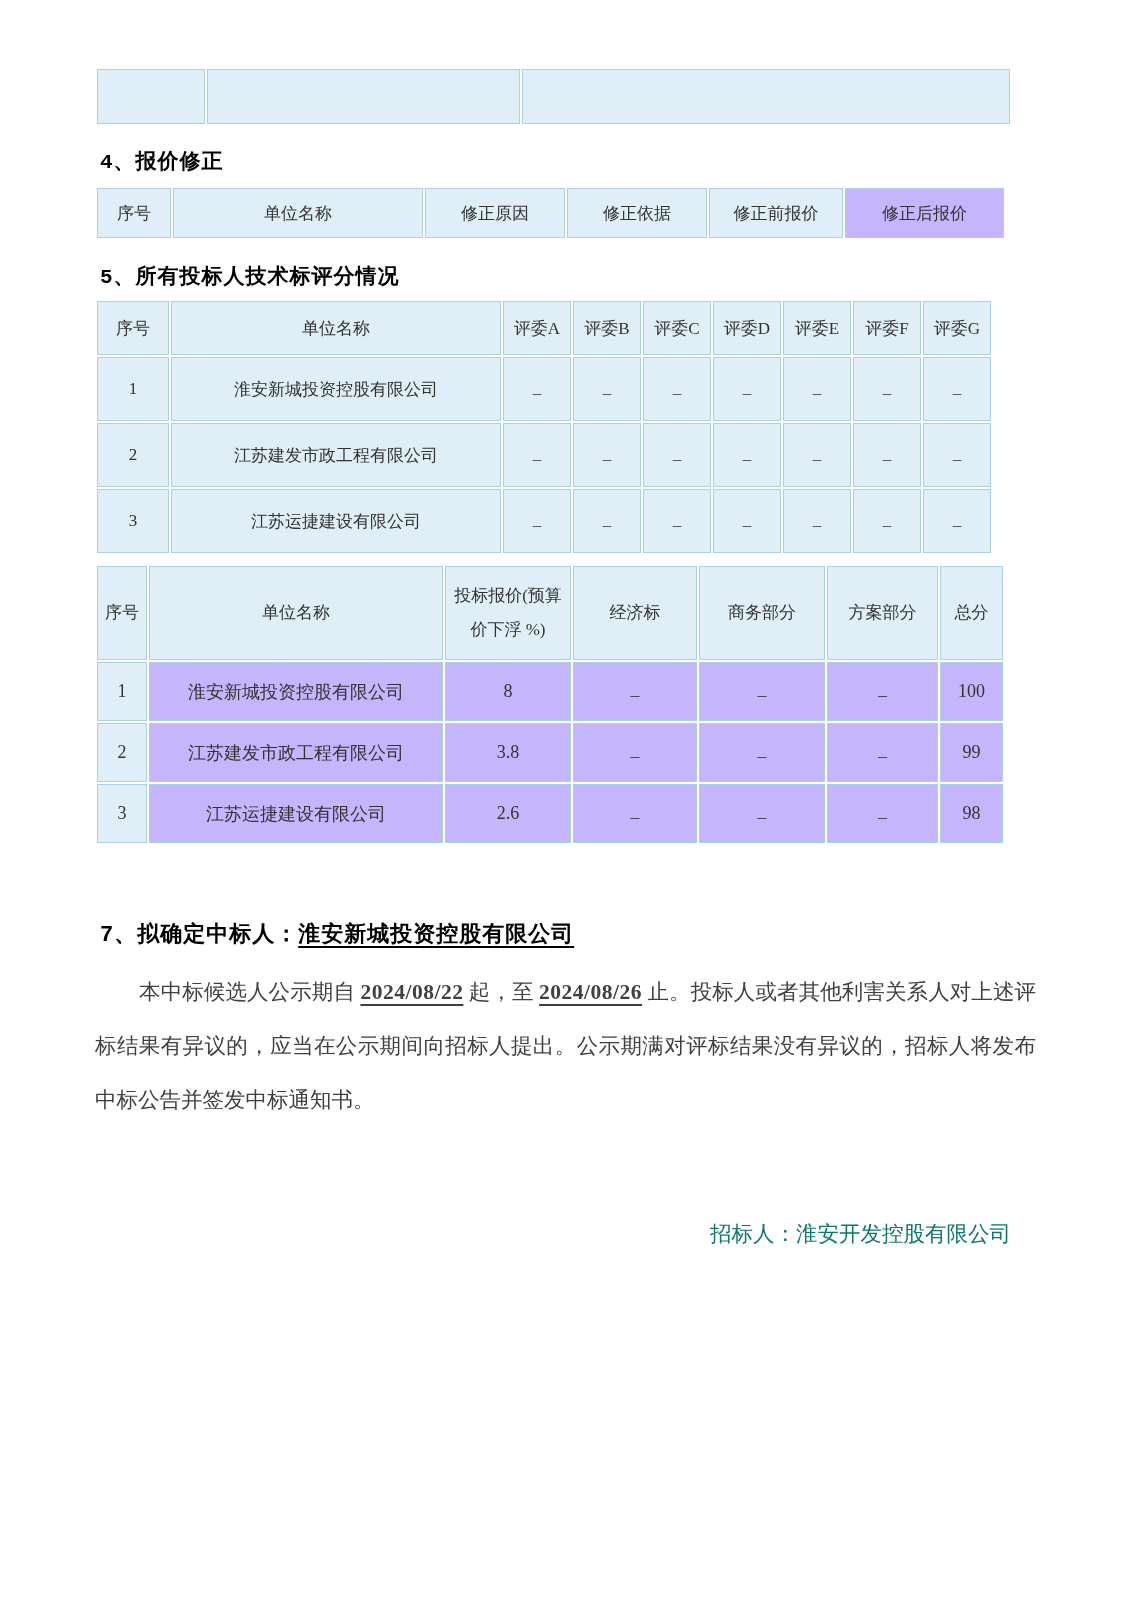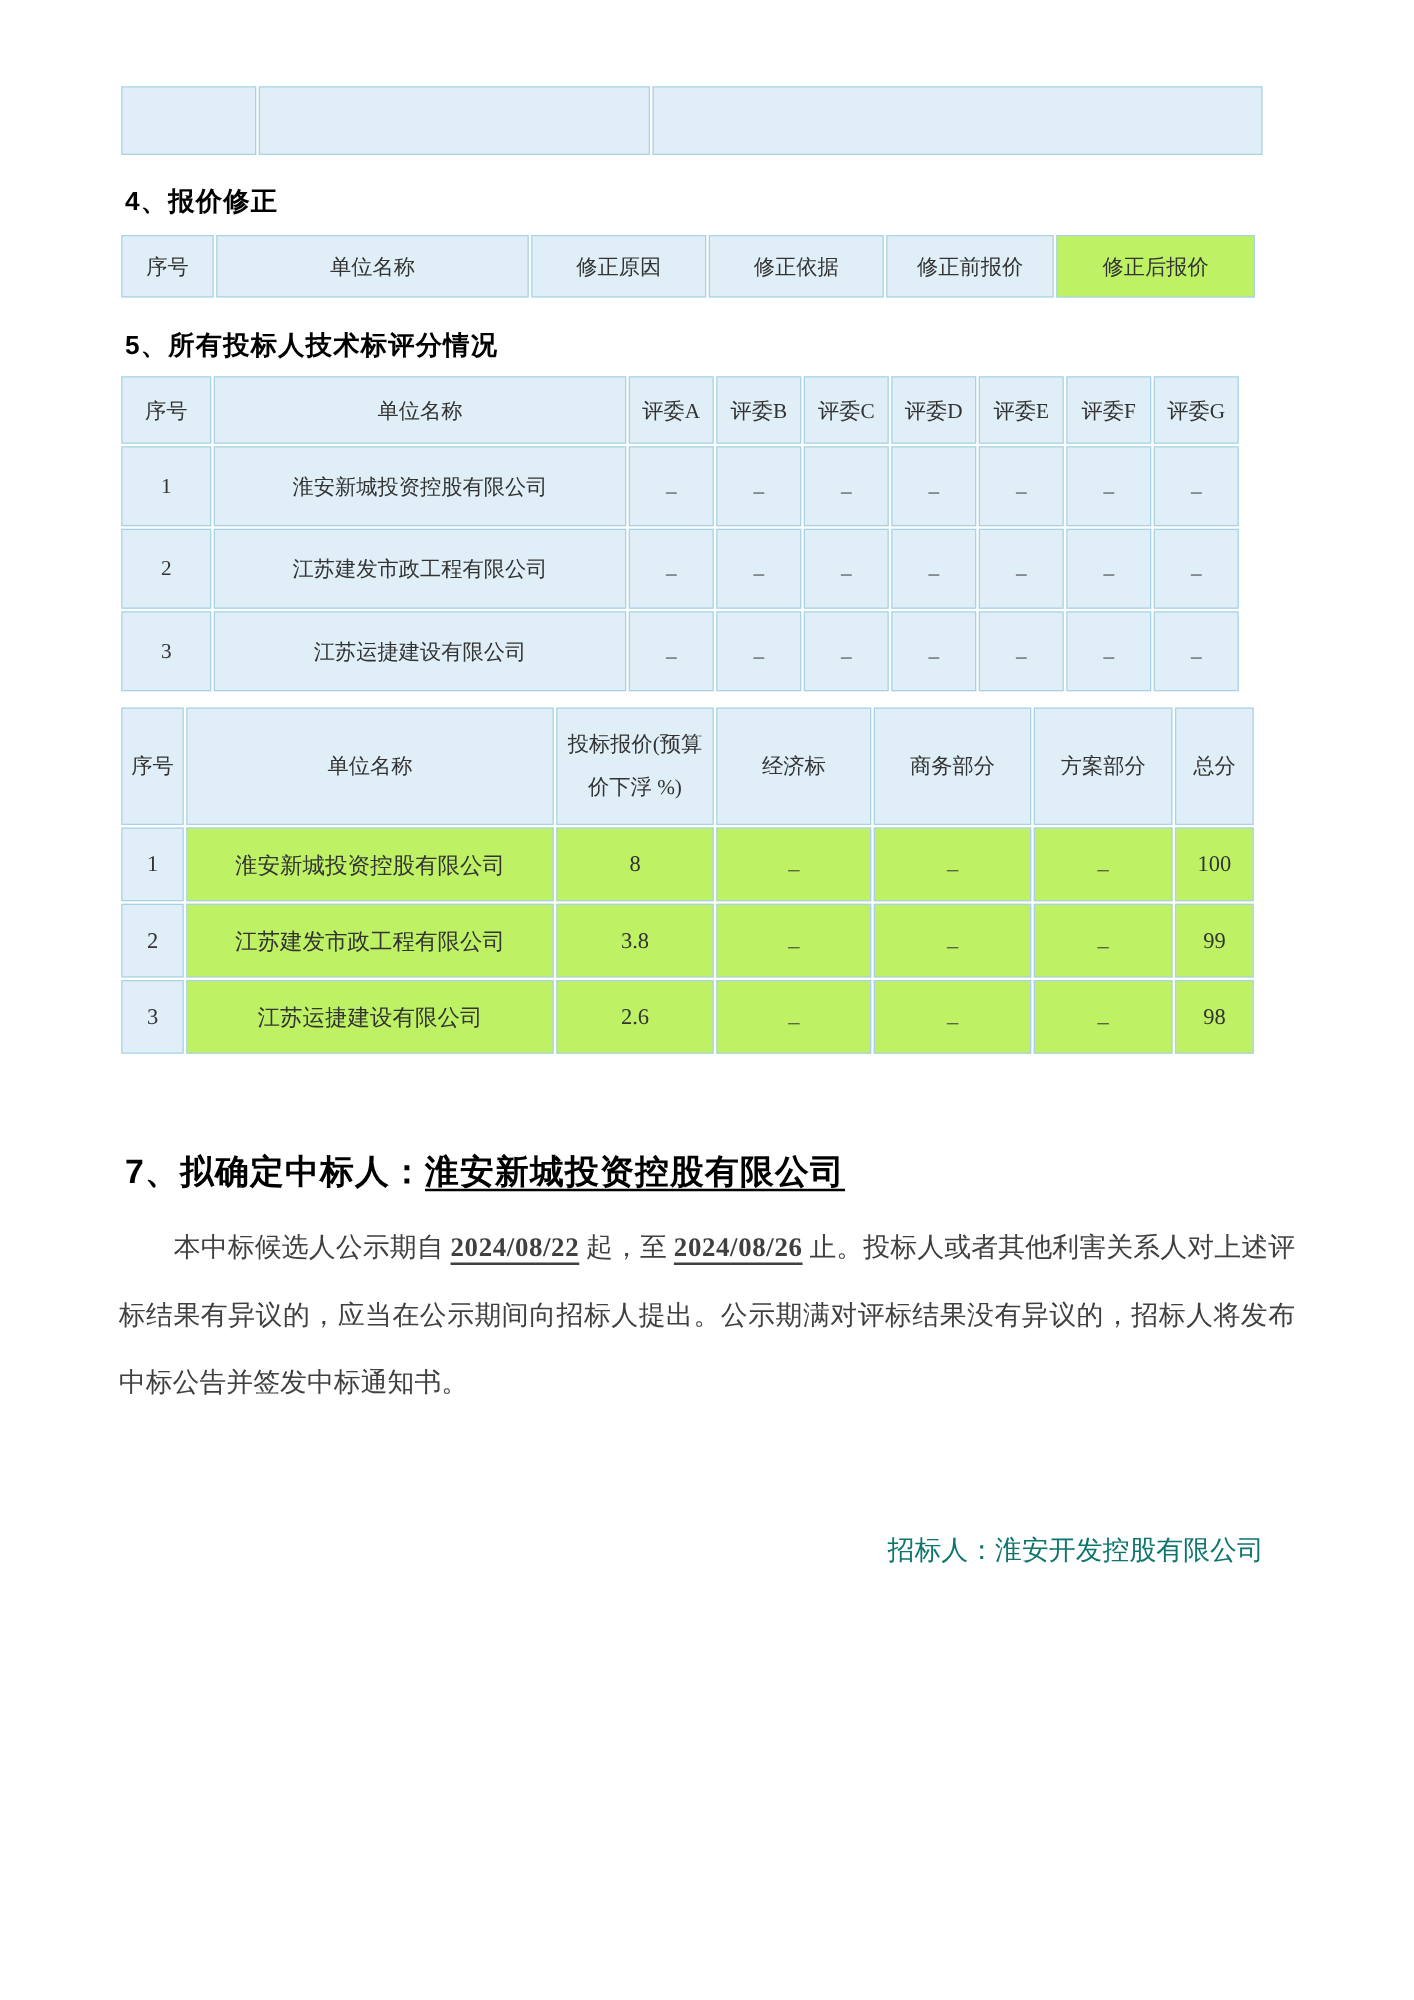--- a/index.html
+++ b/index.html
@@ -12,45 +12,45 @@
 
   
   table{border-collapse:separate;border-spacing:2px;table-layout:fixed;}
   td{
     border:1px solid #a9d3e5;
     background:#dfeef7;
     text-align:center;vertical-align:middle;
     font-size:17px;color:#333333;
     overflow:hidden;padding:2px 4px;box-sizing:border-box;
   }
-  td.white{background:#bef264;font-family:Liberation Serif, serif;}
+  td.white{background:#c4b5fd;font-family:Liberation Serif, serif;}
   .dash{display:inline-block;transform:translateY(4px);color:#444;}
 
   .tbl{margin-left:95px;}
   #top-table{margin-top:67px;}
   #top-table td{height:55px;}
   #table4{margin-top:11px;}
   #table4 td{height:50px;}
   #table5{margin-top:9px;}
   #table5 td.hdr{height:54px;}
   #table5 td.row{height:64px;}
   #table6{margin-top:9px;}
   #table6 td.hdr{height:94px;font-size:17px;line-height:34px;}
   #table6 td.row{height:59px;font-size:18px;}
 
   
   .sec-heading{
-    font-family:Liberation Sans, sans-serif;
+    font-family:Liberation Mono, monospace;
     font-weight:bold;color:#000000;
     font-size:21px;margin:0 0 0 100px;letter-spacing:1px;
   }
   #h4{margin-top:21px;}
   #h5{margin-top:22px;}
   #h6{margin-top:22px;}
-  #h7{margin-top:74px;font-size:27px;}
+  #h7{margin-top:74px;font-size:22px;}
   #h7 .winner{text-decoration:underline;text-underline-offset:5px;}
 
   
   .notice{
     margin:16px 0 0 95px;width:941px;
     font-size:21.5px;line-height:54px;
     text-align:justify;color:#404040;
   }
   .notice .indent{display:inline-block;width:44px;}
   .notice .date{

